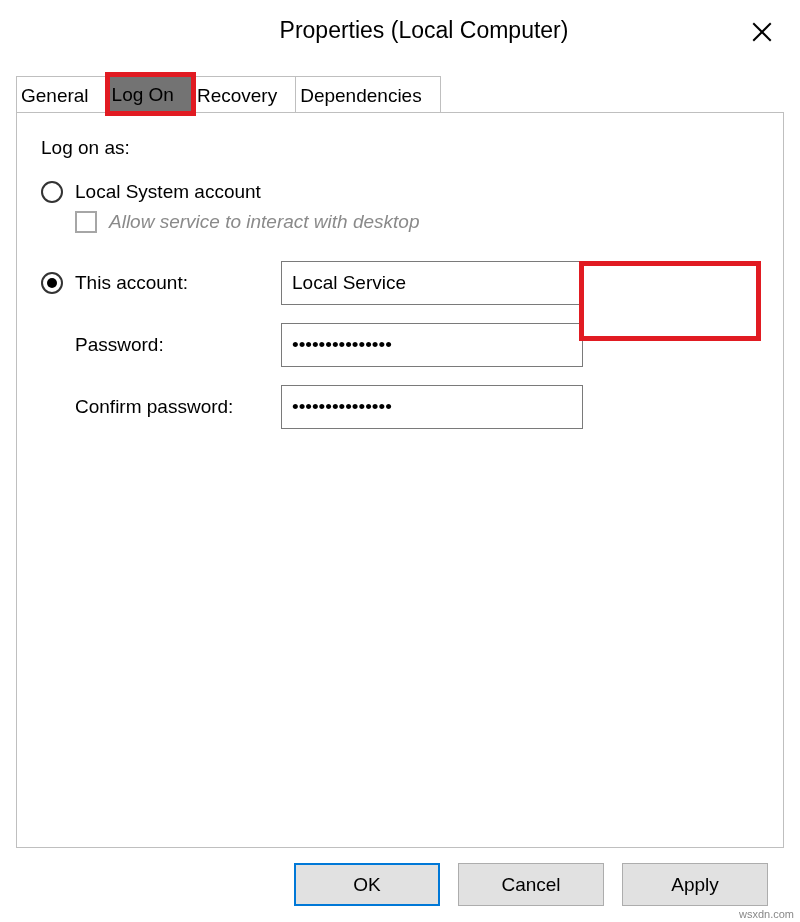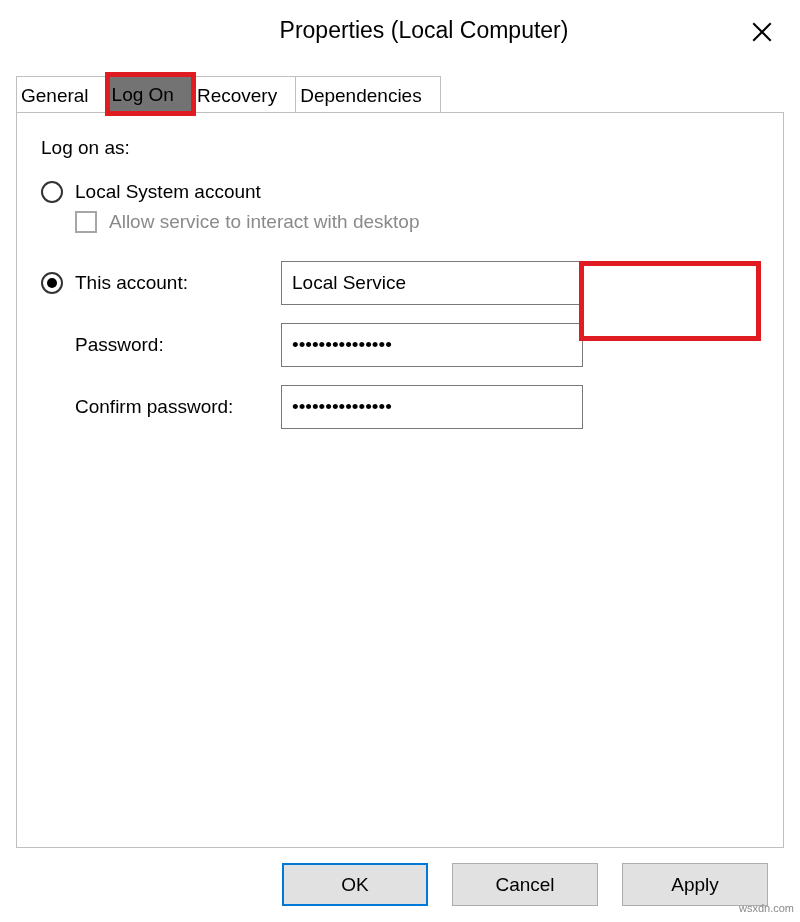--- a/index.html
+++ b/index.html
@@ -115,20 +115,21 @@
     display: inline-block;
     background: #fff;
   }
   .sub-row {
     display: flex;
     align-items: center;
     gap: 12px;
     margin-left: 34px;
     margin-top: 8px;
     color: #8a8a8a;
+    font-style: italic;
   }
   .form-grid {
     margin-top: 28px;
   }
   .form-row {
     display: flex;
     align-items: center;
     margin-bottom: 18px;
   }
   .form-row .lbl {
@@ -164,39 +165,39 @@
     width: 182px;
     height: 80px;
   }
   .button-bar {
     position: absolute;
     left: 16px;
     bottom: 16px;
     width: 768px;
     display: flex;
     justify-content: flex-end;
-    gap: 24px;
+    gap: 18px;
     padding-right: 16px;
   }
   .std-btn {
     width: 146px;
     height: 43px;
     background: #e1e1e1;
     border: 1px solid #adadad;
     font-family: inherit;
     font-size: 19px;
     cursor: default;
   }
   .std-btn.default {
     border: 2px solid #0078d7;
   }
   .watermark {
     position: absolute;
     right: 6px;
-    bottom: 8px;
+    bottom: 2px;
     font-size: 11px;
     color: #888;
     font-family: Arial, sans-serif;
   }
 </style>
 </head>
 <body>
 
 <div class="window">
 

